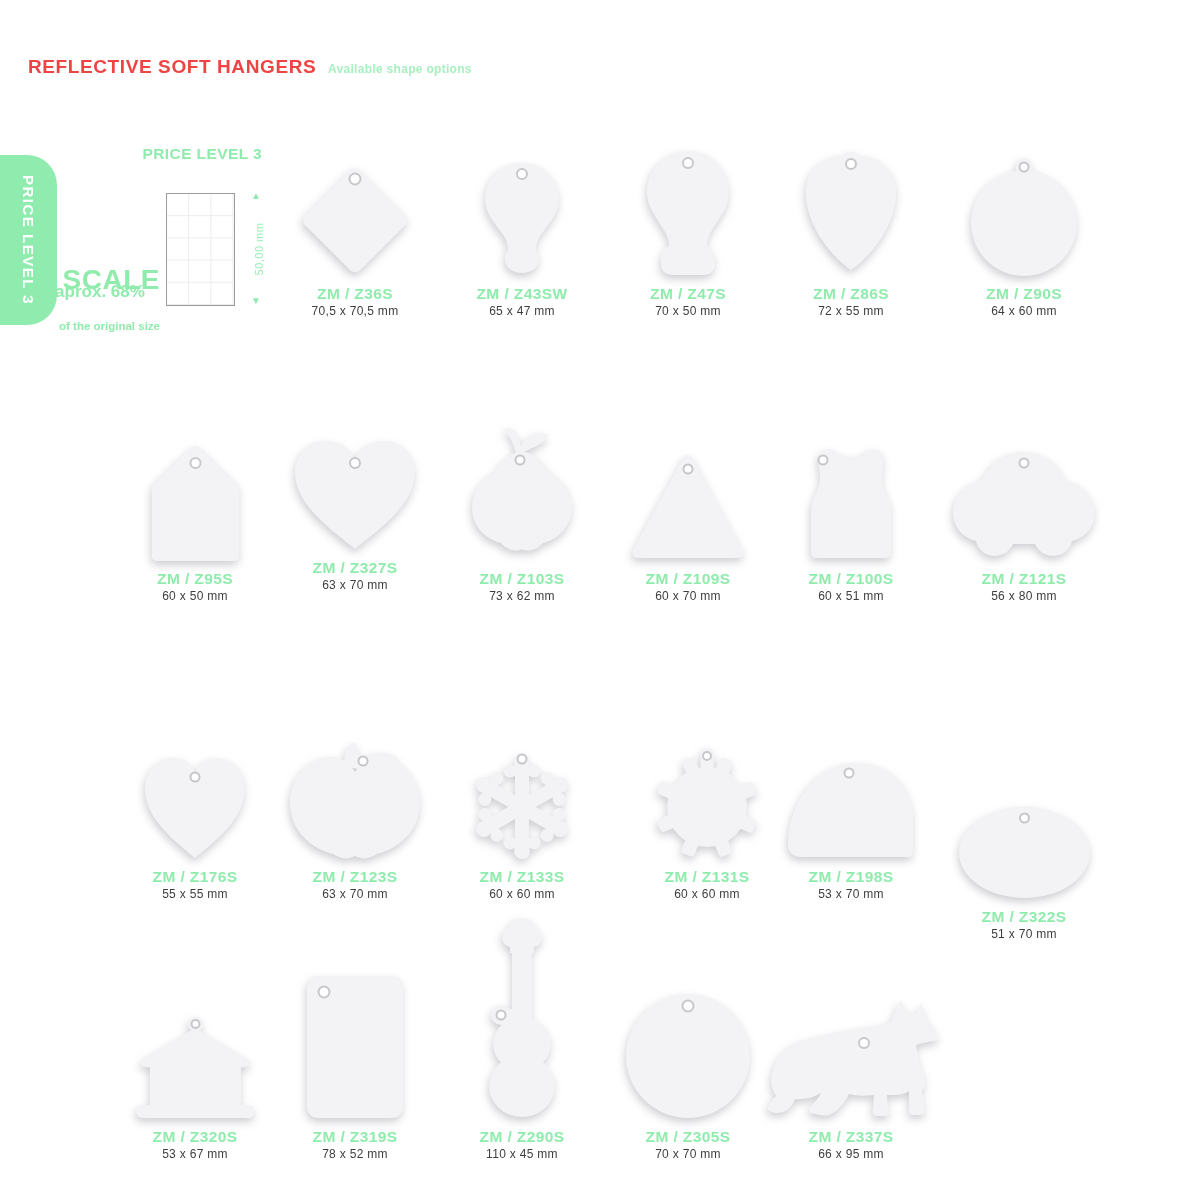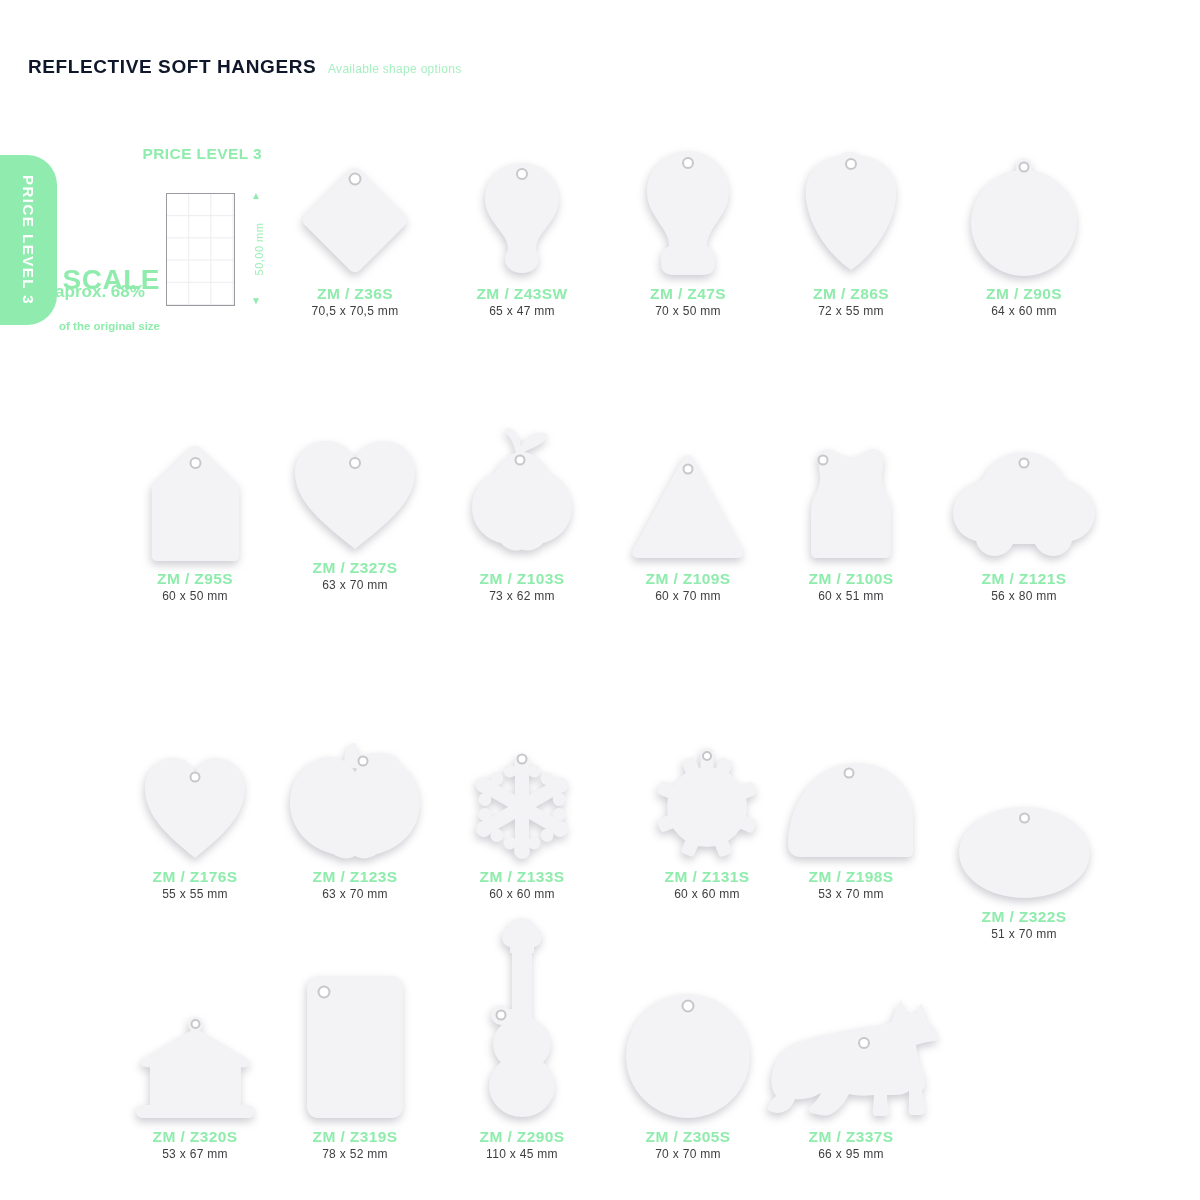--- a/index.html
+++ b/index.html
@@ -2,25 +2,25 @@
 <html><head>
 <meta charset="utf-8">
 <style>
   html,body { margin:0; padding:0; }
   body {
     width:1200px; height:1200px; position:relative; overflow:hidden;
     background:#ffffff; font-family:"Liberation Sans", sans-serif;
   }
   .page-title {
     position:absolute; left:28px; top:56px;
-    font-size:19px; font-weight:bold; letter-spacing:.6px; color:#0f172a;
+    font-size:19px; font-weight:bold; letter-spacing:.6px; color:#ef4444;
   }
   .page-subtitle {
     position:absolute; left:328px; top:62px;
-    font-size:12px; font-weight:400; letter-spacing:.3px; color:#a7f0c0;
+    font-size:12px; font-weight:700; letter-spacing:.3px; color:#a7f0c0;
   }
   .price-tab {
     position:absolute; left:0; top:155px; width:57px; height:170px;
     background:#90ecae; border-radius:0 30px 30px 0;
     display:flex; align-items:center; justify-content:center;
   }
   .price-tab span {
     writing-mode:vertical-rl; color:#ffffff; font-weight:bold;
     font-size:15px; letter-spacing:1.5px; white-space:nowrap;
   }

